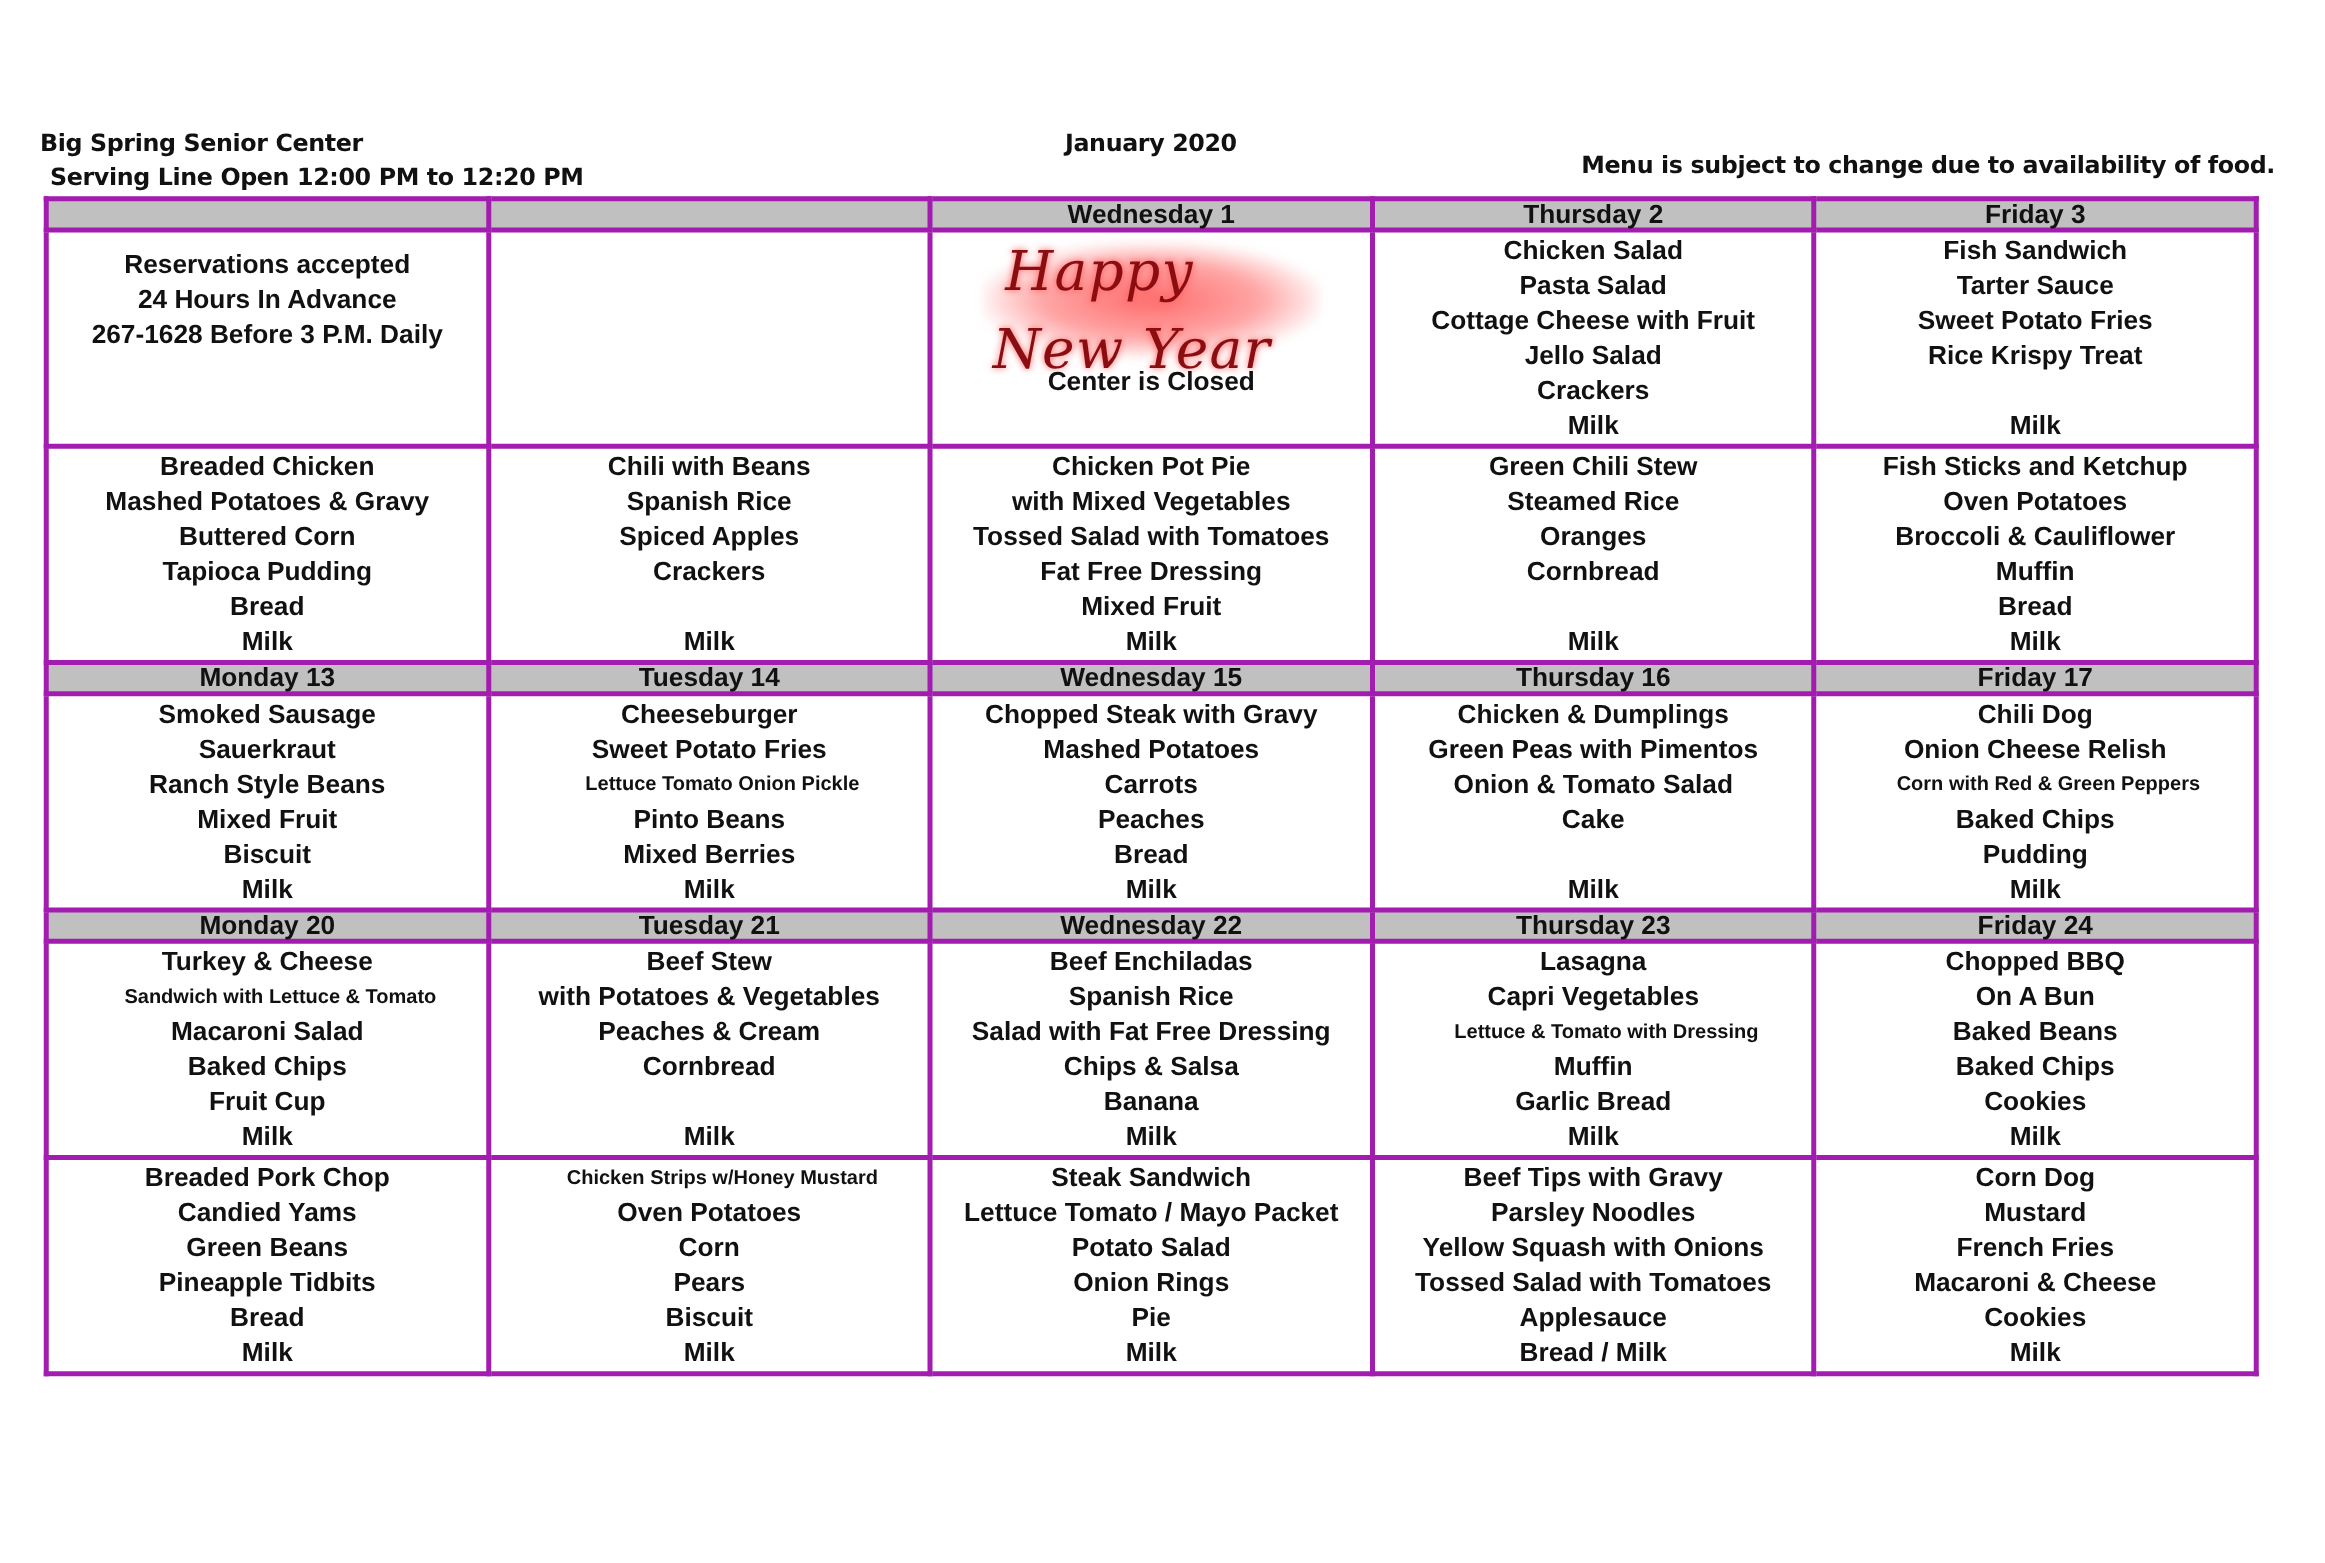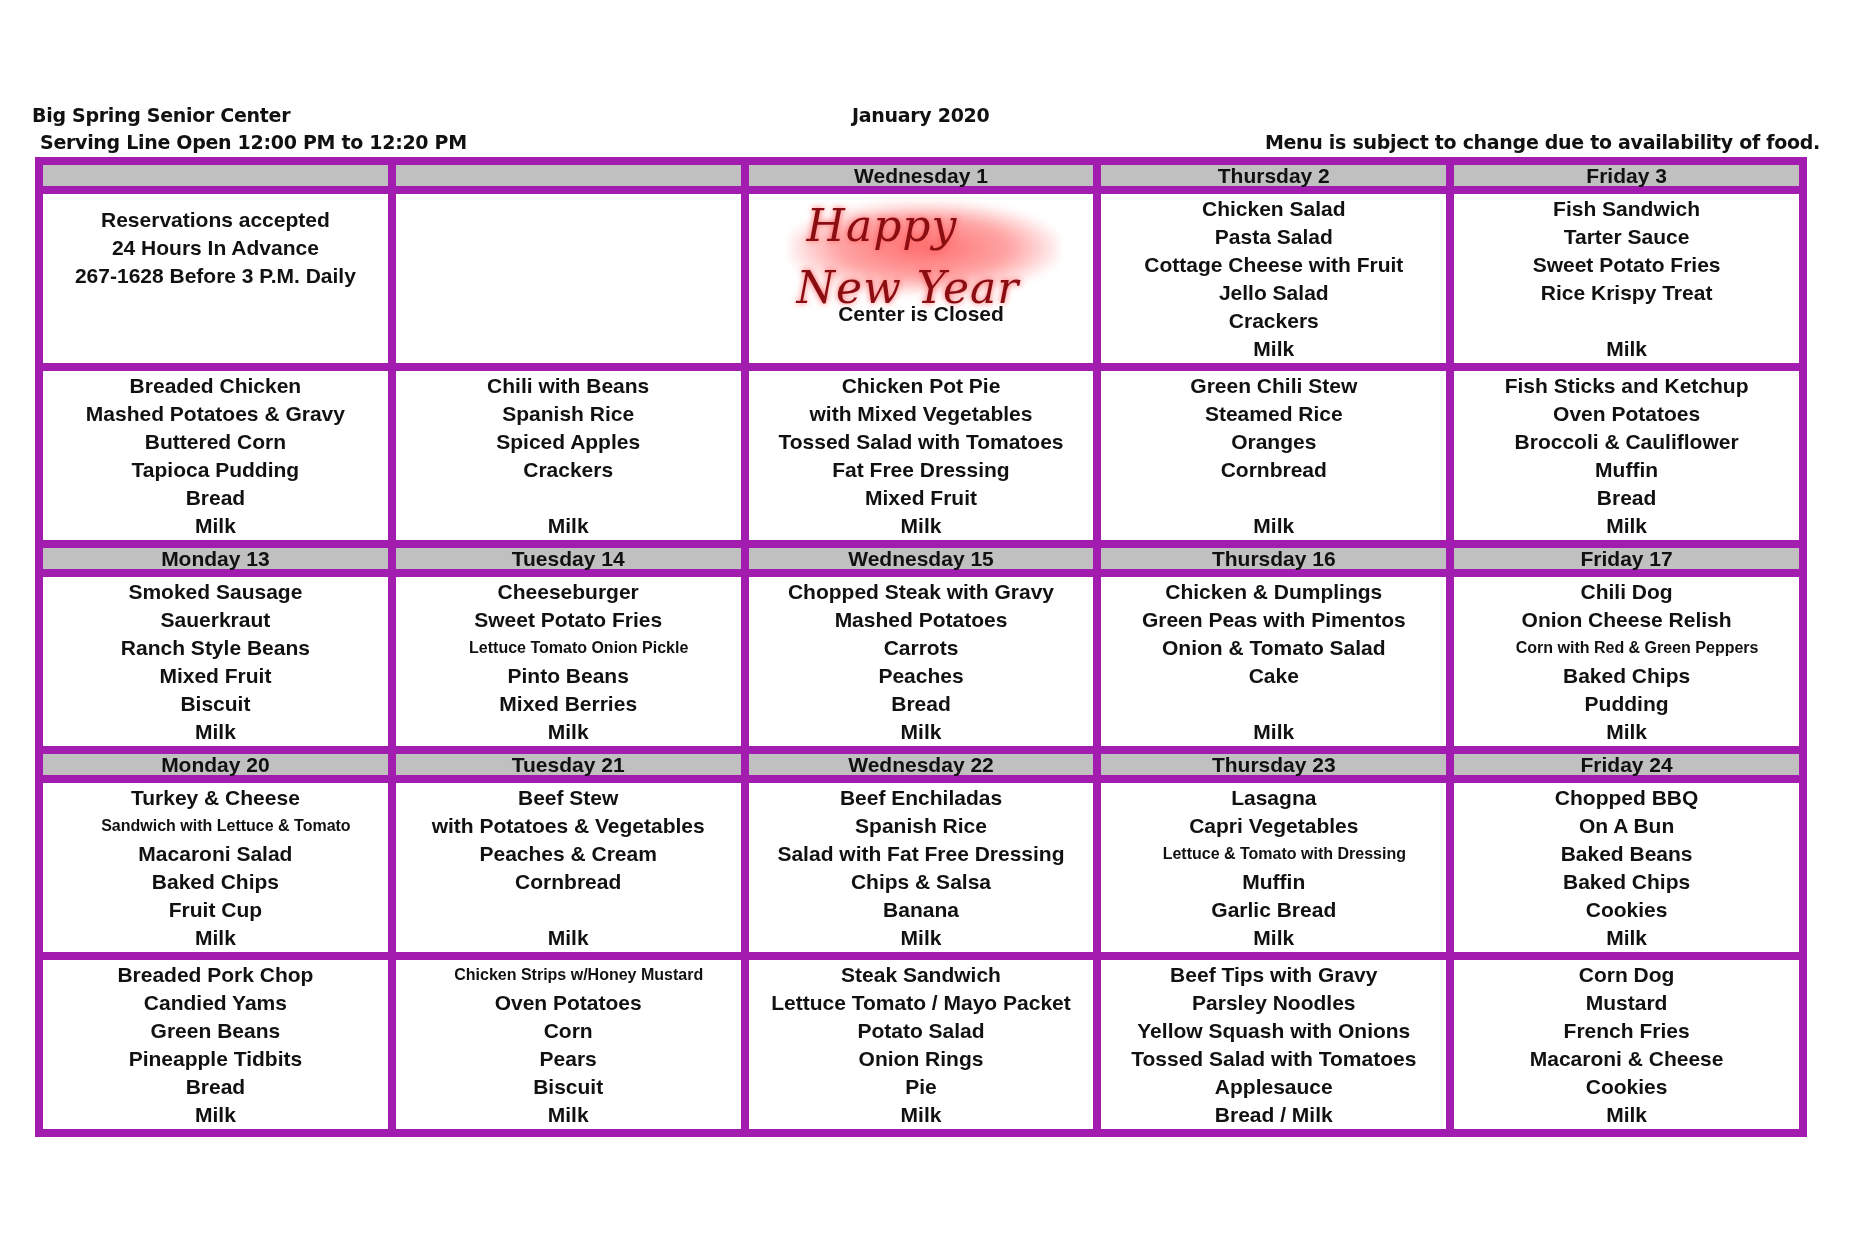--- a/index.html
+++ b/index.html
@@ -3,25 +3,25 @@
 <meta charset="utf-8">
 <style>
   html, body { margin: 0; padding: 0; background: #ffffff; }
   body { width: 1860px; height: 1250px; position: relative; overflow: hidden;
          font-family: "Liberation Sans", "DejaVu Sans", sans-serif; color: #111; }
   .hdr-text { position: absolute; font-family: "DejaVu Sans", "Liberation Sans", sans-serif;
               font-weight: bold; font-size: 19px; letter-spacing: -0.3px; white-space: nowrap; }
   #center-name { left: 32px; top: 104px; }
   #serving-line { left: 40px; top: 131px; }
   #month-title { left: 852px; top: 104px; }
-  #disclaimer { right: 40px; top: 131px; }
+  #disclaimer { right: 40px; top: 121px; }
 
   table.cal { position: absolute; left: 35px; top: 157px; width: 1772px;
               border-collapse: collapse; table-layout: fixed; }
-  table.cal td { border: 8px solid #a21caf; padding: 0; text-align: center; vertical-align: top; }
+  table.cal td { border: 4px solid #a21caf; padding: 0; text-align: center; vertical-align: top; }
   td.dayhead { background: #c0c0c0; height: 21px; font-weight: bold; font-size: 21px;
                line-height: 21px; border-bottom-width: 3px; }
   td.daybody { height: 160px; background: #fff; }
   .items { display: flex; flex-direction: column; padding-top: 1px; }
   .item { font-weight: bold; font-size: 21px; line-height: 28px; height: 28px; white-space: nowrap; }
   .item.small { font-size: 16px; padding-left: 21px; }
   .notecell .items { padding-top: 12px; }
 
   .hny { position: relative; height: 160px; }
   .hny-art { position: absolute; left: 40px; top: 8px; width: 270px; height: 92px; }

